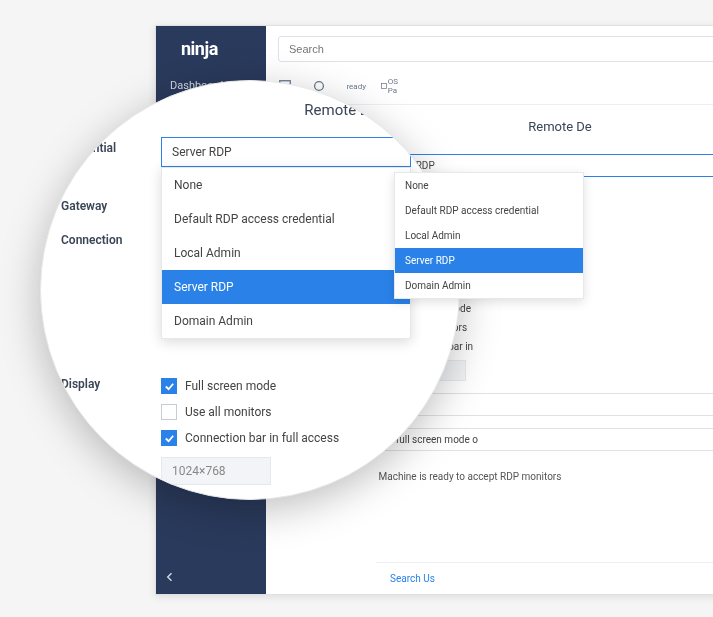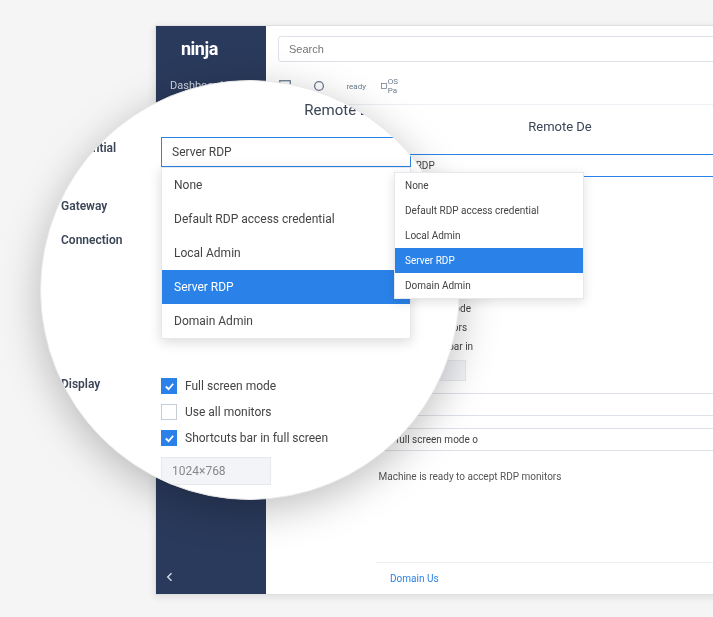--- a/index.html
+++ b/index.html
@@ -171,21 +171,21 @@
           </div>
       </div>
 
       <div class="bg-provision">
         <span class="lab">rovision</span>
         <span>Machine is ready to accept RDP monitors</span>
       </div>
     </div>
 
     <div class="bg-footer">
-      <span>Domain Us</span>
+      <span>Search Us</span>
     </div>
   </div>
 </div>
 
 <div class="magnifier">
   <div class="mag-content">
     <div class="mag-title">Remote De</div>
 
     <div class="mag-form">
       <div class="mag-row">
@@ -223,21 +223,21 @@
           <div class="mag-check">
             <div class="mag-checkbox unchecked"></div>
             <span>Use all monitors</span>
           </div>
           <div class="mag-check">
             <div class="mag-checkbox">
                 <svg viewBox="0 0 12 12">
                   <path d="M2 6 L5 9 L10 3" stroke="#fff" stroke-width="2" fill="none"></path>
                 </svg>
               </div>
-            <span>Shortcuts bar in full screen</span>
+            <span>Connection bar in full access</span>
           </div>
           <div class="mag-disabled-input">1024×768</div>
         </div>
       </div>
 
       <div class="mag-row">
         
         
       </div>
 

